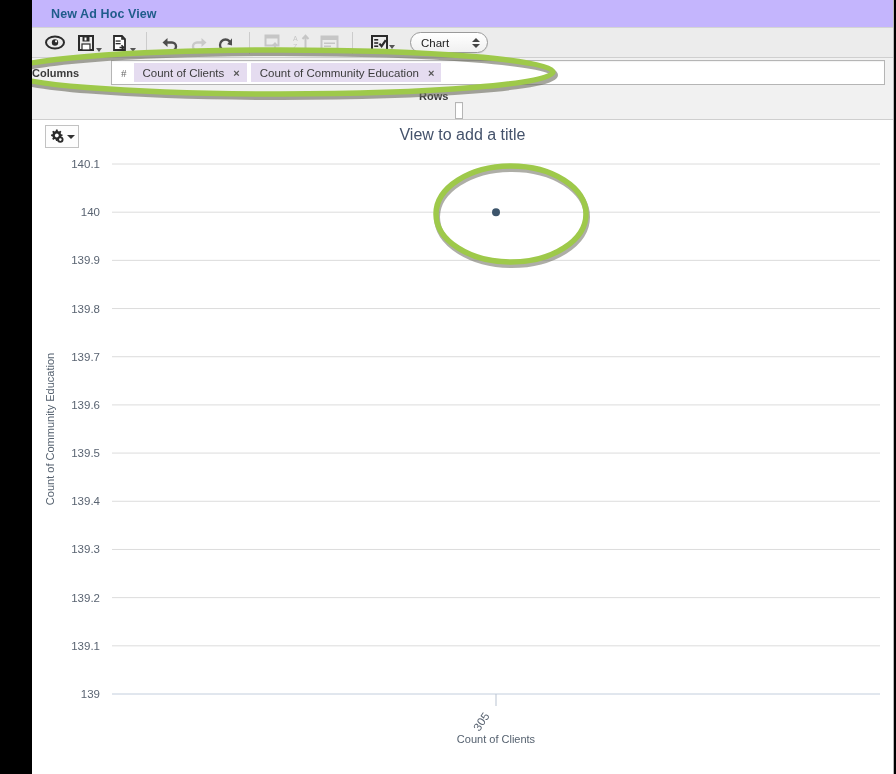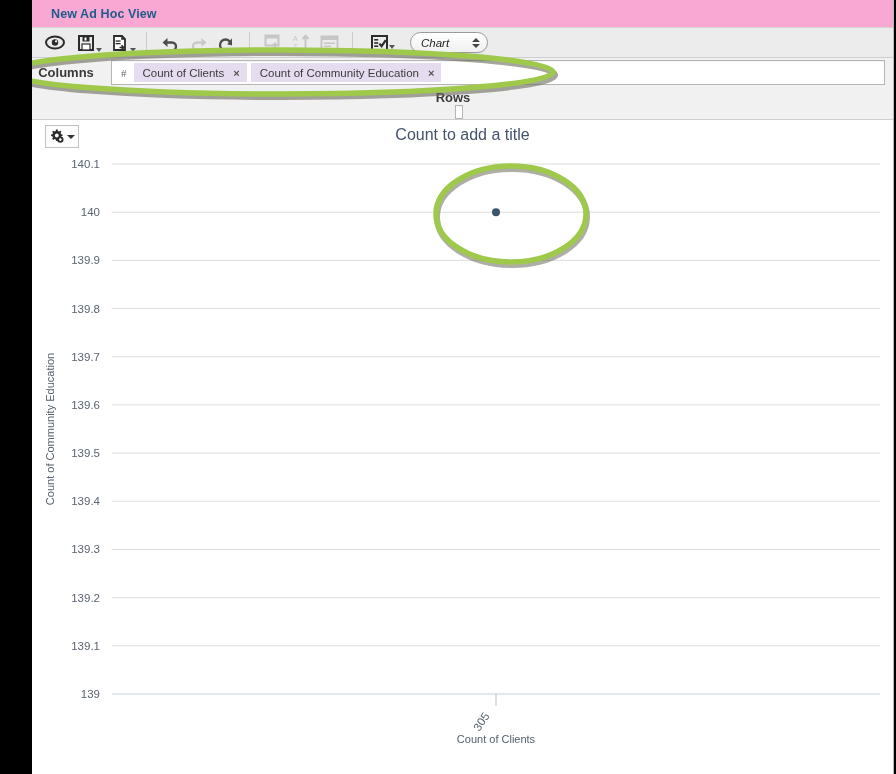--- a/index.html
+++ b/index.html
@@ -16,21 +16,21 @@
     left: 32px; top: 0;
     width: 862px; height: 774px;
     background: #ffffff;
     border-right: 1px solid #b8b8b8;
     overflow: hidden;
   }
 
   
   .titlebar {
     height: 28px;
-    background: #f9a8d4;
+    background: #c4b5fd;
     border-bottom: 1px solid #d4d4d4;
     display: flex;
     align-items: center;
     padding-left: 19px;
   }
   .titlebar .title {
     font-size: 12.5px;
     font-weight: bold;
     color: #1f5c8b;
     letter-spacing: 0.1px;
@@ -76,44 +76,44 @@
     border-radius: 11px;
     background: linear-gradient(#ffffff, #f0f0f0);
     display: flex; align-items: center;
     padding: 0 7px 0 10px;
     font-size: 11.5px;
     color: #222;
     cursor: pointer;
     position: relative;
     box-shadow: 0 1px 0 rgba(0,0,0,0.07);
   }
-  .chart-select .lbl { flex: 1; font-style: italic; }
+  .chart-select .lbl { flex: 1; }
   .updown { display: flex; flex-direction: column; gap: 2px; }
   .updown i {
     display: block;
     width: 0; height: 0;
     border-left: 4px solid transparent;
     border-right: 4px solid transparent;
   }
   .updown i.up { border-bottom: 4px solid #444; }
   .updown i.dn { border-top: 4px solid #444; }
 
   
   .shelves { background: #f1f1f1; padding: 0; }
   .shelf {
     display: flex; align-items: center;
     height: 29px;
     padding: 0 8px 0 0;
   }
   .shelf + .shelf { margin-top: 3px; flex-direction: column; }
   .shelf-label {
     width: 79px;
-    text-align: center;
+    text-align: left;
     padding-right: 11px;
-    font-size: 13px;
+    font-size: 11px;
     font-weight: bold;
     color: #3a3a3a;
   }
   .shelf-box {
     flex: 1;
     height: 25px;
     background: #ffffff;
     border: 1px solid #b5b5b5;
     display: flex; align-items: center;
     padding: 0 3px;
@@ -326,21 +326,21 @@
         <g fill="#2b2b2b">
           <path d="M6 0.6 l1.6 0 l0.3 1.4 l1.2 0.5 l1.2 -0.8 l1.1 1.1 l-0.8 1.2 l0.5 1.2 l1.4 0.3 l0 1.6 l-1.4 0.3 l-0.5 1.2 l0.8 1.2 l-1.1 1.1 l-1.2 -0.8 l-1.2 0.5 l-0.3 1.4 l-1.6 0 l-0.3 -1.4 l-1.2 -0.5 l-1.2 0.8 l-1.1 -1.1 l0.8 -1.2 l-0.5 -1.2 l-1.4 -0.3 l0 -1.6 l1.4 -0.3 l0.5 -1.2 l-0.8 -1.2 l1.1 -1.1 l1.2 0.8 l1.2 -0.5 z"></path>
         </g>
         <circle cx="6.8" cy="6.5" r="1.9" fill="#ffffff"></circle>
         <circle cx="10.3" cy="10.6" r="3.2" fill="#2b2b2b"></circle>
         <circle cx="10.3" cy="10.6" r="1.3" fill="#ffffff"></circle>
       </svg>
       <span style="width:0;height:0;border-left:4px solid transparent;border-right:4px solid transparent;border-top:4.5px solid #333;"></span>
     </div>
 
-    <div class="chart-title">Count to add a title</div>
+    <div class="chart-title">View to add a title</div>
 
     <svg class="plot-svg" width="862" height="640">
       <g id="gridlines">
           <line x1="80" x2="848" y1="574" y2="574" stroke="#c3cedd" stroke-width="1"></line>
           <line x1="80" x2="848" y1="525.8181818181843" y2="525.8181818181843" stroke="#dcdcdc" stroke-width="1"></line>
           <line x1="80" x2="848" y1="477.6363636363686" y2="477.6363636363686" stroke="#dcdcdc" stroke-width="1"></line>
           <line x1="80" x2="848" y1="429.45454545453924" y2="429.45454545453924" stroke="#dcdcdc" stroke-width="1"></line>
           <line x1="80" x2="848" y1="381.2727272727235" y2="381.2727272727235" stroke="#dcdcdc" stroke-width="1"></line>
           <line x1="80" x2="848" y1="333.09090909090787" y2="333.09090909090787" stroke="#dcdcdc" stroke-width="1"></line>
           <line x1="80" x2="848" y1="284.9090909090922" y2="284.9090909090922" stroke="#dcdcdc" stroke-width="1"></line>

